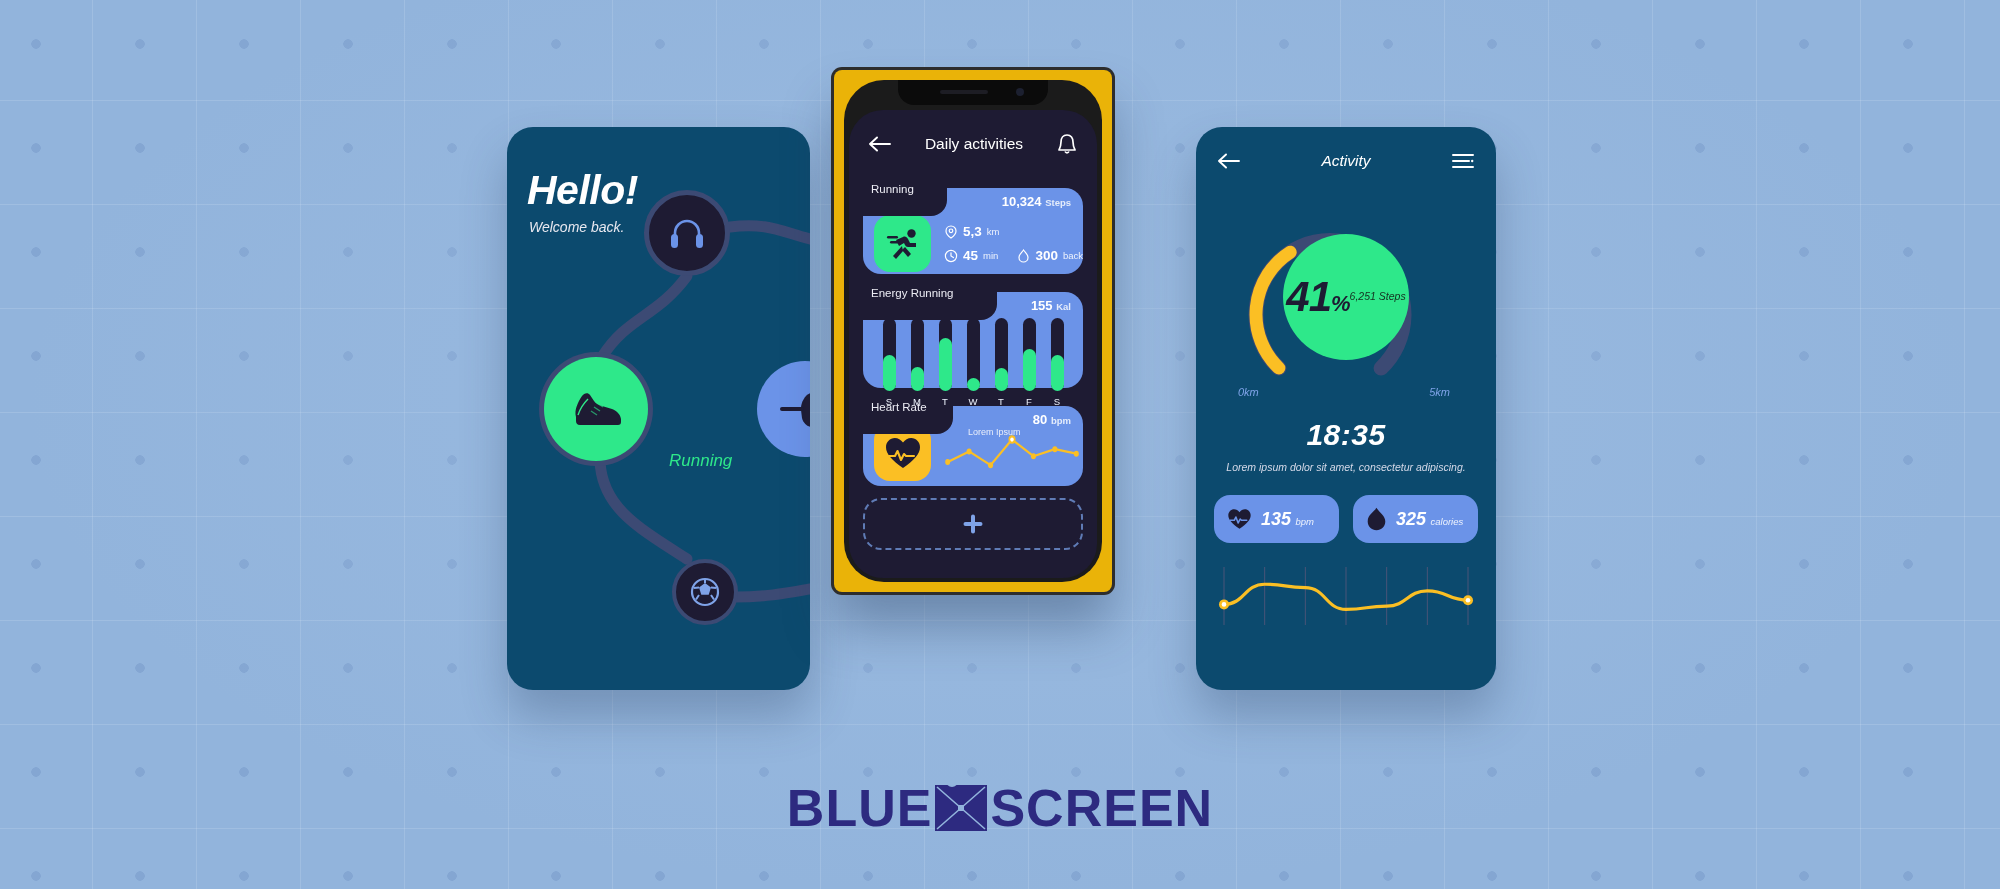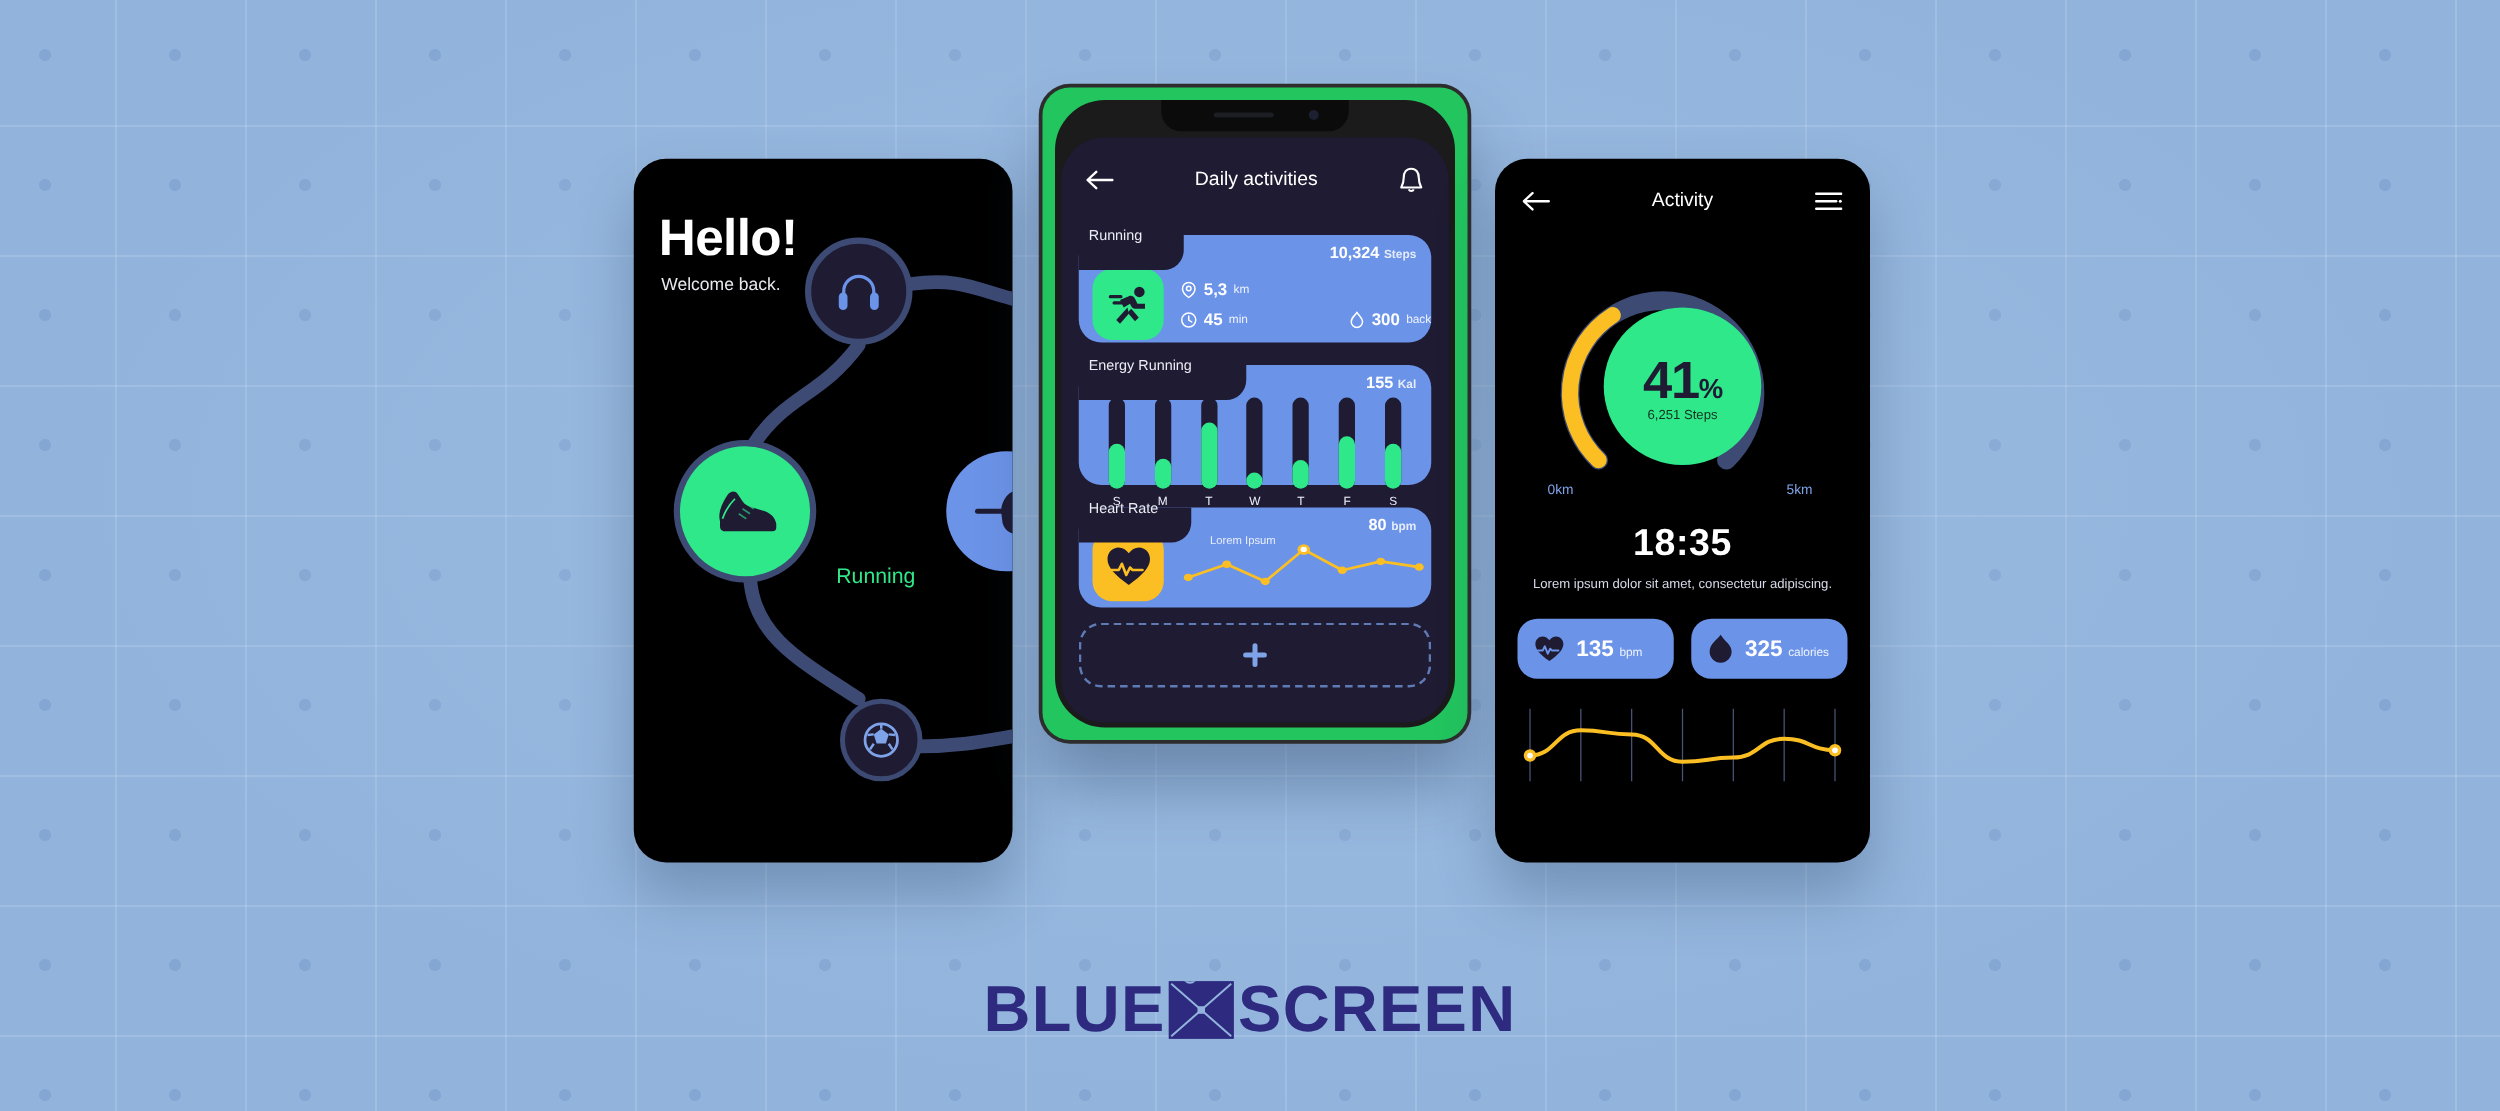--- a/index.html
+++ b/index.html
@@ -23,21 +23,21 @@
     background-image:radial-gradient(circle, rgba(110,145,195,0.40) 4.5px, transparent 5px);
     background-size:104px 104px;
     background-position:-16px -8px;
   }
   #bg-vignette{
     position:absolute; inset:0;
     background:radial-gradient(ellipse 70% 80% at 50% 45%, rgba(165,195,230,0.45) 0%, rgba(146,180,220,0) 70%);
   }
 
   
-  .dark-panel{ background:#000000; }
+  .dark-panel{ background:#0c4a6e;font-style:italic; }
 
   
   #left-card{
     position:absolute; left:507px; top:127px; width:303px; height:563px;
     border-radius:26px; overflow:hidden;
     box-shadow:0 26px 46px rgba(40,62,96,0.30);
   }
   #left-card .hello{
     position:absolute; left:20px; top:40px;
     color:#ffffff; font-size:41px; font-weight:bold; letter-spacing:-0.5px;
@@ -68,22 +68,22 @@
     left:165px; top:432px; width:66px; height:66px;
     background:#1e1b33; border:4px solid #3c4a74;
   }
   #running-label{
     position:absolute; left:162px; top:324px;
     color:#2ee88a; font-size:17px;
   }
 
   
   #phone{
-    position:absolute; left:834px; top:70px; width:340px; height:522px;
-    background:#22c55e; border-radius:22px;
+    position:absolute; left:834px; top:70px; width:278px; height:522px;
+    background:#eab308; border-radius:8px;
     box-shadow:0 0 0 3px #2d2d2d, 0 34px 50px rgba(40,62,96,0.40);
   }
   #phone-screen{
     position:absolute; left:10px; top:10px; right:10px; bottom:10px;
     background:#1b1b1b; border-radius:40px; overflow:hidden;
   }
   #phone-notch{
     position:absolute; left:50%; transform:translateX(-50%); top:0;
     width:150px; height:25px; background:#0b0b0b;
     border-bottom-left-radius:16px; border-bottom-right-radius:16px; z-index:5;
@@ -164,23 +164,23 @@
     box-shadow:0 26px 46px rgba(40,62,96,0.30);
     padding:0 18px;
   }
   #right-header{
     height:56px; display:flex; align-items:center; justify-content:space-between;
     padding:0 4px; margin-top:6px;
   }
   #right-title{ color:#fff; font-size:15.5px; }
   #gauge-wrap{ position:relative; width:100%; height:225px; margin-top:4px; }
   #gauge-center{
-    position:absolute; left:50%; top:116px; transform:translate(-50%,-50%);
+    position:absolute; left:50%; top:104px; transform:translate(-50%,-50%);
     width:126px; height:126px; border-radius:50%; background:#2ee88a;
-    display:flex; flex-direction:column; align-items:center; justify-content:center;
+    display:flex; flex-direction:row; align-items:center; justify-content:center;
   }
   #gauge-pct{ color:#1e1b33; font-size:42px; font-weight:bold; letter-spacing:-1px; }
   #gauge-pct .sym{ font-size:22px; }
   #gauge-steps{ color:#14301f; font-size:10.5px; margin-top:-2px; }
   .km-label{ position:absolute; color:#7fa3e8; font-size:11px; }
   #time-big{ text-align:center; color:#fff; font-size:30px; font-weight:bold; letter-spacing:0.5px; }
   #lorem{ text-align:center; color:#d5d9e8; font-size:10.5px; line-height:1.45; margin-top:8px; }
   #metric-row{ display:flex; gap:14px; margin-top:20px; }
   .metric{
     flex:1; height:48px; background:#6b93e8; border-radius:16px;

